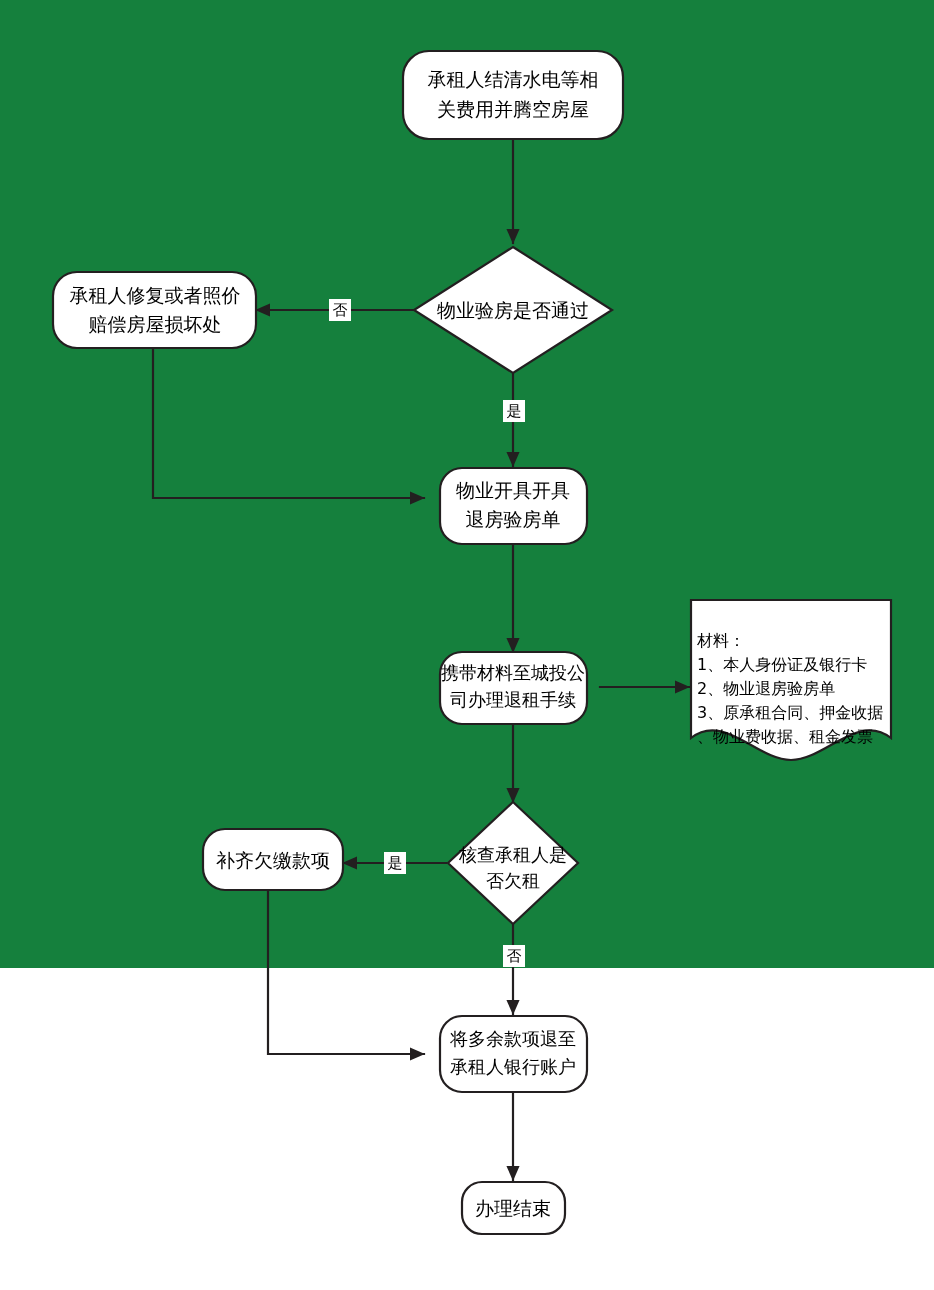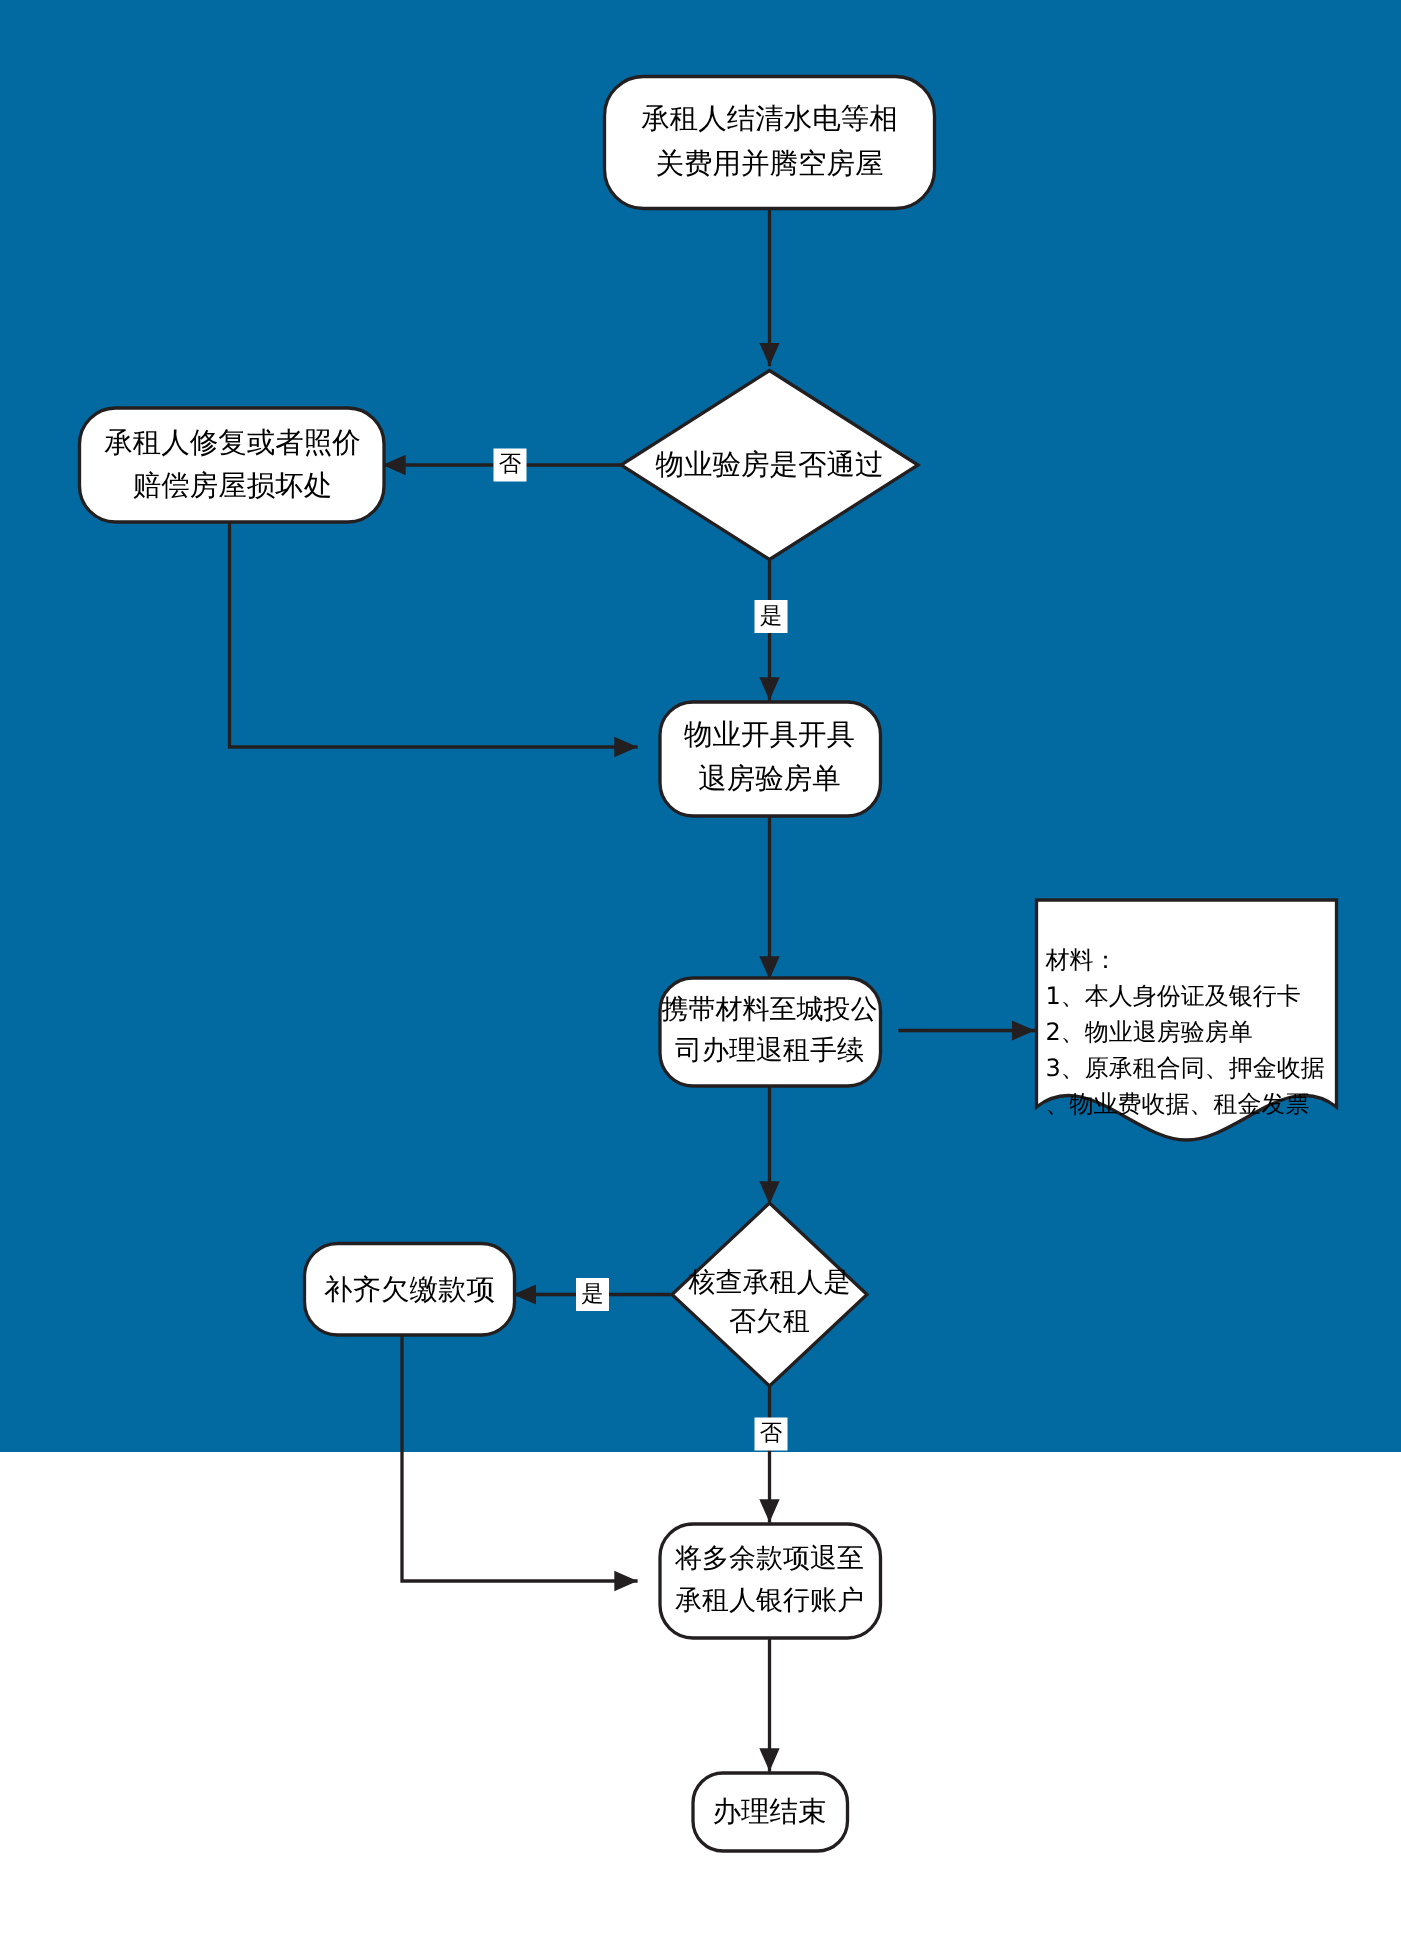--- a/index.html
+++ b/index.html
@@ -10,21 +10,21 @@
   body {
     width: 934px;
     height: 1290px;
     font-family: "DejaVu Sans", "Liberation Sans", sans-serif;
     overflow: hidden;
   }
   #flowchart-root {
     position: relative;
     width: 934px;
     height: 968px;
-    background: #0369a1;
+    background: #15803d;
   }
   svg.diagram {
     position: absolute;
     top: 0;
     left: 0;
     width: 934px;
     height: 1290px;
   }
   .node-shape {
     fill: #ffffff;

